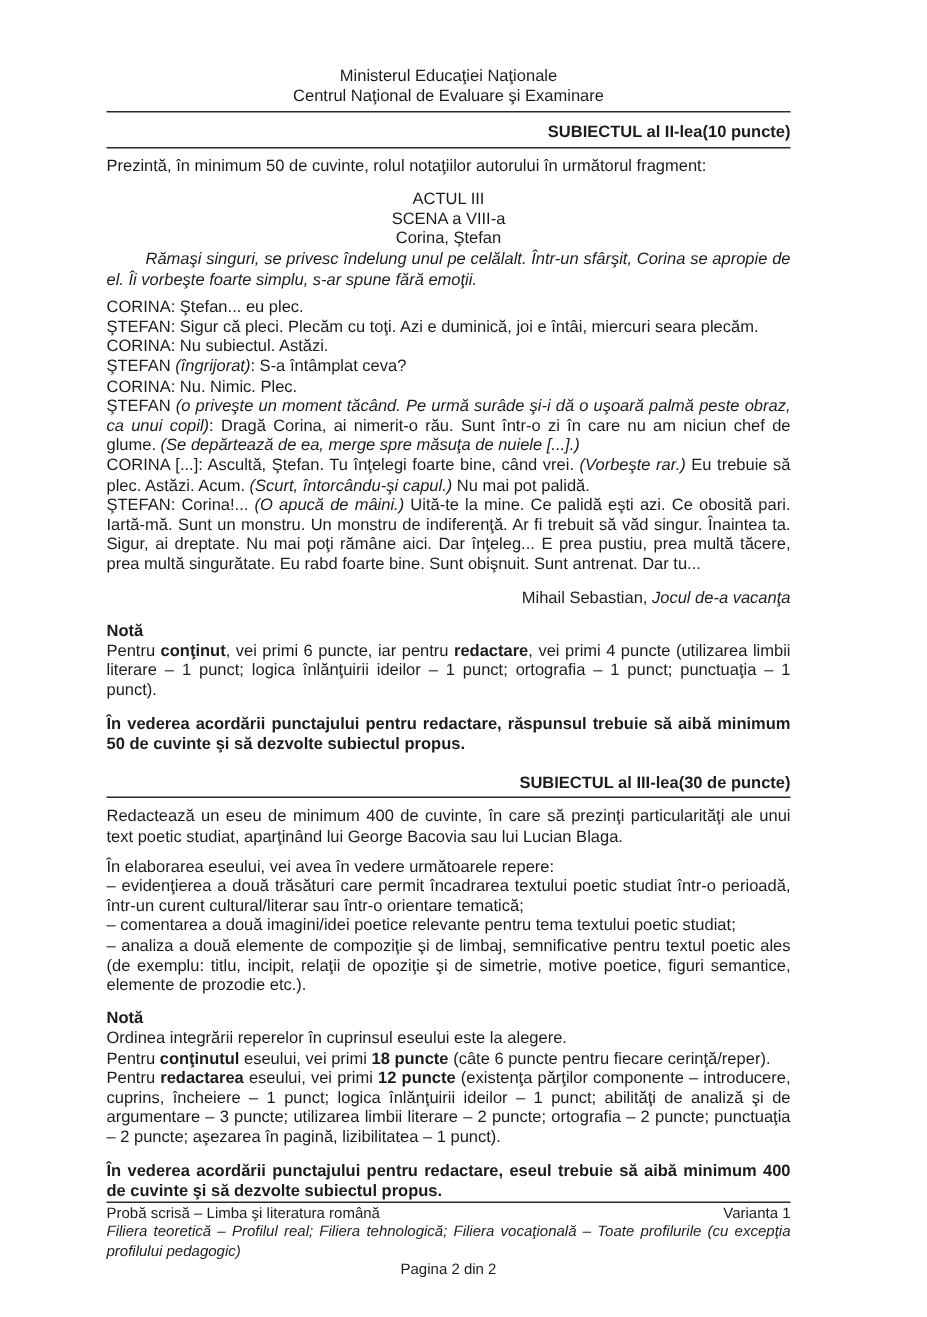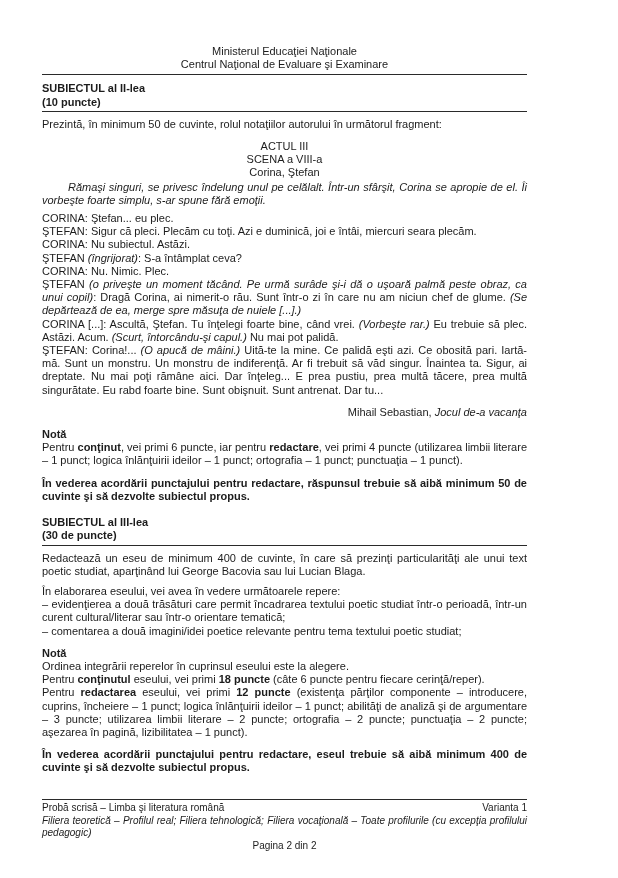--- a/index.html
+++ b/index.html
@@ -6,38 +6,37 @@
   .page {
     position: relative;
     width: 565px;
     height: 878px;
     box-sizing: border-box;
     background: #ffffff;
     color: #1c1c1c;
     font-family: "Liberation Sans", "DejaVu Sans", sans-serif;
     font-size: 11px;
     line-height: 13.2px;
-    padding: 45px 38px 26px 42px;
+    padding: 45px 38px 26px 71px;
     display: flex;
     flex-direction: column;
     overflow: hidden;
   }
   p { margin: 0; text-align: justify; }
   .it { font-style: italic; }
   .bd { font-weight: bold; }
   .center { text-align: center; }
   .doc-header { text-align: center; border-bottom: 1.5px solid #2a2a2a; padding-bottom: 3px; }
   .subject-bar {
     display: flex;
     justify-content: flex-end;
     font-weight: bold;
     border-bottom: 1.5px solid #2a2a2a;
     padding-bottom: 2px;
     margin-top: 7px;
-    flex-direction: column;
   }
   .task { margin-top: 6px; }
   .frag-head { margin-top: 9px; font-weight: normal; text-align: center; }
   .frag-chars { text-align: center; }
   .stage-dir { font-style: italic; text-indent: 26px; margin-top: 1px; }
   .dialogue { margin-top: 5px; }
   .attribution { text-align: right; margin-top: 9px; }
   .note-head { font-weight: bold; margin-top: 9px; }
   .requirement { font-weight: bold; margin-top: 9px; }
   .s3-intro { margin-top: 7px; }
@@ -96,20 +95,21 @@
   <div class="subject-bar" style="margin-top:13px">
     <span>SUBIECTUL al III-lea</span>
     <span>(30 de puncte)</span>
   </div>
 
   <p class="task">Redactează un eseu de minimum 400 de cuvinte, în care să prezinţi particularităţi ale unui text poetic studiat, aparţinând lui George Bacovia sau lui Lucian Blaga.</p>
 
   <p class="s3-intro">În elaborarea eseului, vei avea în vedere următoarele repere:</p>
   <p>– evidenţierea a două trăsături care permit încadrarea textului poetic studiat într-o perioadă, într-un curent cultural/literar sau într-o orientare tematică;</p>
   <p>– comentarea a două imagini/idei poetice relevante pentru tema textului poetic studiat;</p>
+  <p>– analiza a două elemente de compoziţie şi de limbaj, semnificative pentru textul poetic ales (de exemplu: titlu, incipit, relaţii de opoziţie şi de simetrie, motive poetice, figuri semantice, elemente de prozodie etc.).</p>
 
   <p class="note-head">Notă</p>
   <p>Ordinea integrării reperelor în cuprinsul eseului este la alegere.</p>
   <p><span>Pentru </span><span class="bd">conţinutul</span><span> eseului, vei primi </span><span class="bd">18 puncte</span><span> (câte 6 puncte pentru fiecare cerinţă/reper).</span></p>
   <p><span>Pentru </span><span class="bd">redactarea</span><span> eseului, vei primi </span><span class="bd">12 puncte</span><span> (existenţa părţilor componente – introducere, cuprins, încheiere – 1 punct; logica înlănţuirii ideilor – 1 punct; abilităţi de analiză şi de argumentare – 3 puncte; utilizarea limbii literare – 2 puncte; ortografia – 2 puncte; punctuaţia – 2 puncte; aşezarea în pagină, lizibilitatea – 1 punct).</span></p>
 
   <p class="requirement">În vederea acordării punctajului pentru redactare, eseul trebuie să aibă minimum 400 de cuvinte şi să dezvolte subiectul propus.</p>
 
   <div class="footer">
     <div class="footer-row1">

